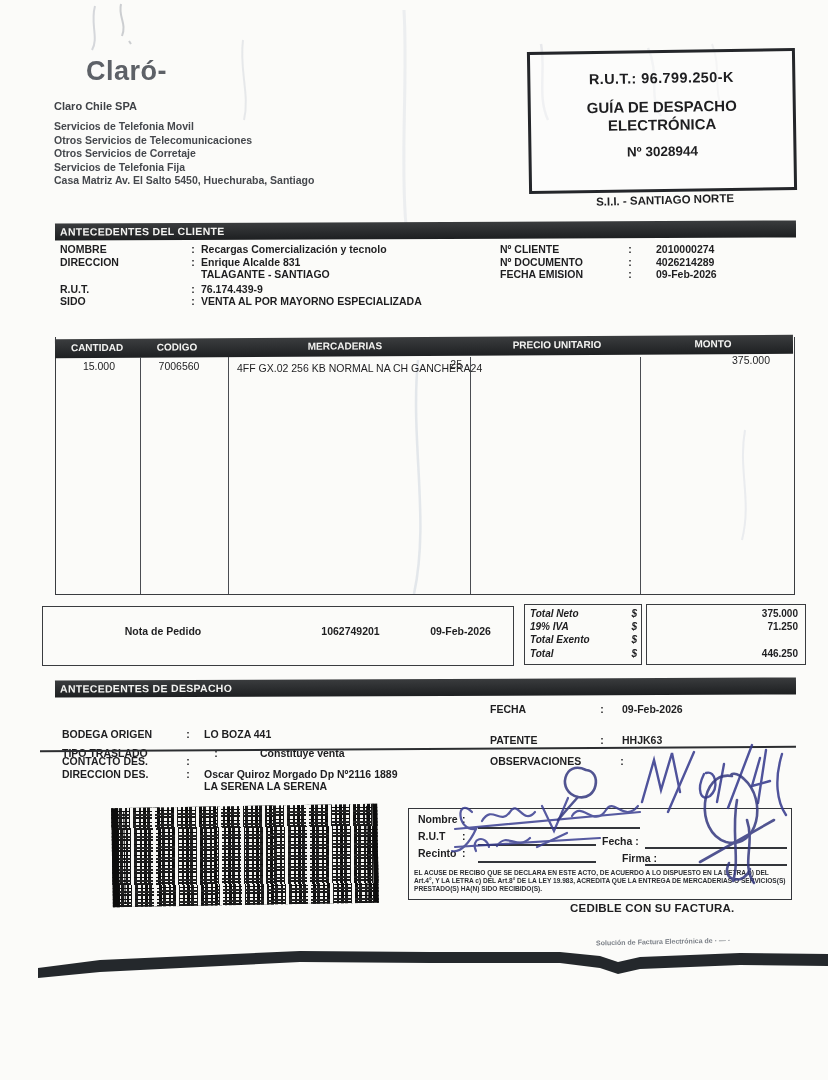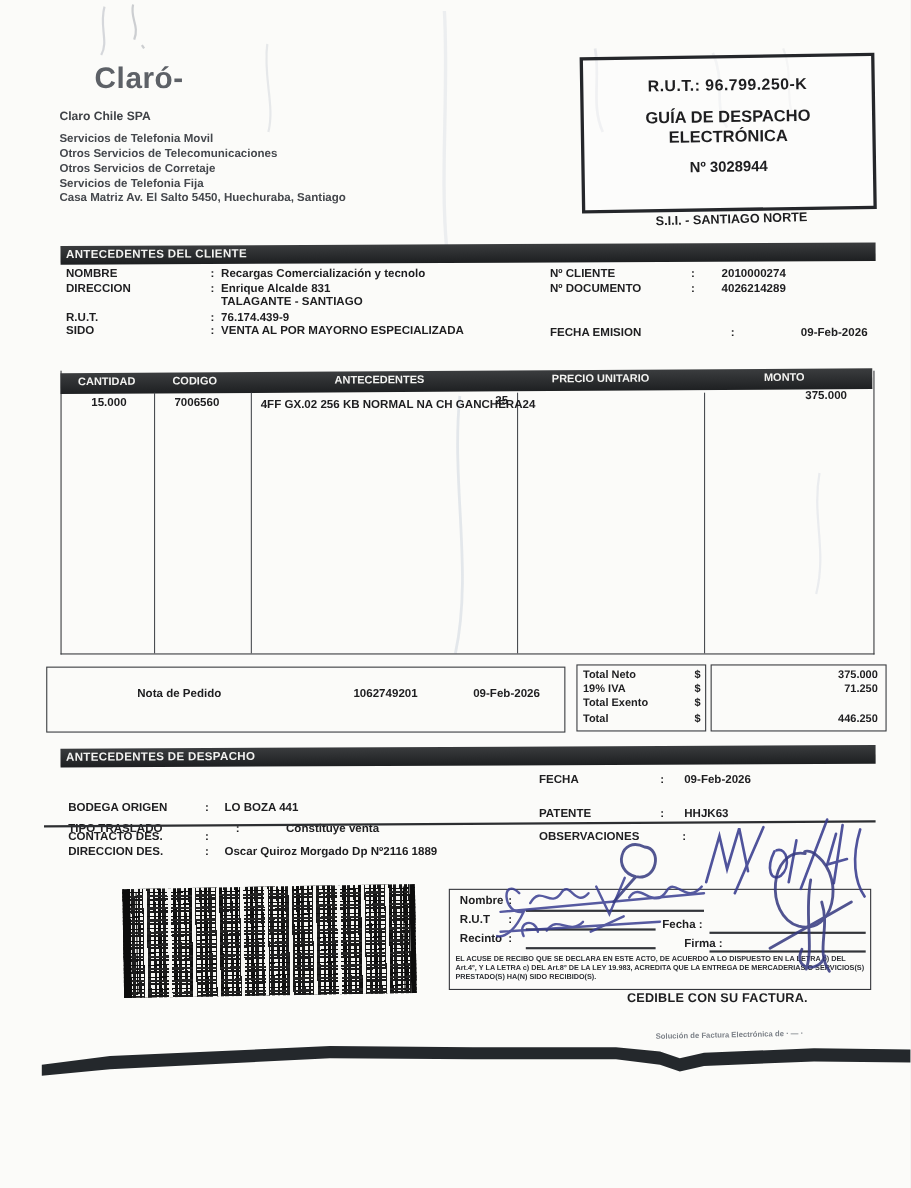--- a/index.html
+++ b/index.html
@@ -27,31 +27,31 @@
   .frow .lab{width:125px;flex:none;}
   .frow .col{width:16px;flex:none;text-align:center;}
   .frow .val{white-space:nowrap;}
   .fields2 .lab{width:122px;}
   
   .itable{left:55px;top:337px;width:738px;height:257px;border:1.5px solid #3a3c40;border-top:none;}
   .ithead{left:55px;top:337px;width:738px;height:19px;background:linear-gradient(#3b3d3f,#1e2022);
           transform:rotate(-.35deg);}
   .ith{position:absolute;top:3px;color:#f3f3f1;font-size:10px;font-weight:bold;transform:translateX(-50%);white-space:nowrap;}
   .vline{position:absolute;top:357px;height:237px;width:1.3px;background:#4a4d52;}
-  .cell{position:absolute;font-size:10.5px;font-weight:bold;white-space:nowrap;}
+  .cell{position:absolute;font-size:10.5px;font-weight:normal;white-space:nowrap;}
   
   .reftab{left:42px;top:606px;width:470px;height:58px;border:1.6px solid #3a3c40;}
   .refhead{display:flex;font-size:10.5px;font-weight:bold;border-bottom:1.4px solid #3a3c40;height:16px;align-items:center;}
   .refrow{display:flex;font-size:10.5px;font-weight:bold;margin-top:18px;}
   .rc1{width:280px;text-align:center;}
   .rc2{width:105px;text-align:center;}
   .rc3{width:85px;text-align:center;}
   
   .totlab{left:524px;top:604px;width:118px;height:61px;border:1.6px solid #3a3c40;
-          font-size:10px;font-weight:bold;padding:3px 4px 0 5px;box-sizing:border-box;}
+          font-size:10px;font-weight:bold;padding:3px 4px 0 5px;box-sizing:border-box;font-style:italic;}
   .totlab .trow{display:flex;height:13.2px;}
   .totlab .tl{flex:1;}
   .totval{left:646px;top:604px;width:160px;height:61px;border:1.6px solid #3a3c40;
           font-size:10px;font-weight:bold;padding:3px 7px 0 0;box-sizing:border-box;text-align:right;}
   .totval .trow{height:13.2px;}
   
   .hline{position:absolute;background:#2c2e31;height:1.8px;}
   
   .barcode{left:112px;top:806px;width:266px;height:99px;transform:rotate(-1deg);
     background-color:#f4f4f1;
@@ -144,33 +144,33 @@
     <div class="frow">
       <span class="lab">Nº CLIENTE</span>
       <span class="col">:</span>
       <span class="val" style="padding-left:18px;">2010000274</span>
     </div>
     <div class="frow">
       <span class="lab">Nº DOCUMENTO</span>
       <span class="col">:</span>
       <span class="val" style="padding-left:18px;">4026214289</span>
     </div>
-    <div class="frow" style="margin-top:28px;gap:36px;">
+    <div class="frow" style="margin-top:0;">
       <span class="lab">FECHA EMISION</span>
       <span class="col">:</span>
       <span class="val" style="padding-left:18px;">09-Feb-2026</span>
     </div>
   </div>
 
   <div class="abs itable"></div>
   <div class="abs ithead">
     <span class="ith" style="left:42px;">CANTIDAD</span>
     <span class="ith" style="left:122px;">CODIGO</span>
-    <span class="ith" style="left:290px;">ANTECEDENTES</span>
-    <span class="ith" style="left:491px;text-align:right;">PRECIO UNITARIO</span>
+    <span class="ith" style="left:290px;">MERCADERIAS</span>
+    <span class="ith" style="left:502px;text-align:right;">PRECIO UNITARIO</span>
     <span class="ith" style="left:658px;">MONTO</span>
   </div>
   <div class="vline" style="left:140px;"></div>
   <div class="vline" style="left:228px;"></div>
   <div class="vline" style="left:470px;"></div>
   <div class="vline" style="left:640px;"></div>
 
   <div>
     <span class="cell" style="left:70px;top:360px;width:58px;text-align:center;">15.000</span>
     <span class="cell" style="left:142px;top:360px;width:74px;text-align:center;">7006560</span>
@@ -245,20 +245,25 @@
   <div class="abs fields" style="left:62px;top:755px;">
     <div class="frow">
       <span class="lab" style="width:118px;">CONTACTO DES.</span>
       <span class="col">:</span>
       <span class="val"></span>
     </div>
     <div class="frow">
       <span class="lab" style="width:118px;">DIRECCION DES.</span>
       <span class="col">:</span>
       <span class="val" style="padding-left:8px;">Oscar Quiroz Morgado Dp Nº2116 1889</span>
+    </div>
+    <div class="frow">
+      <span class="lab" style="width:118px;"></span>
+        <span class="col"></span>
+      <span class="val" style="padding-left:8px;">LA SERENA   LA SERENA</span>
     </div>
   </div>
 
   <div class="abs fields" style="left:490px;top:755px;">
     <div class="frow">
       <span class="lab" style="width:124px;">OBSERVACIONES</span>
       <span class="col">:</span>
       <span class="val"></span>
     </div>
   </div>

